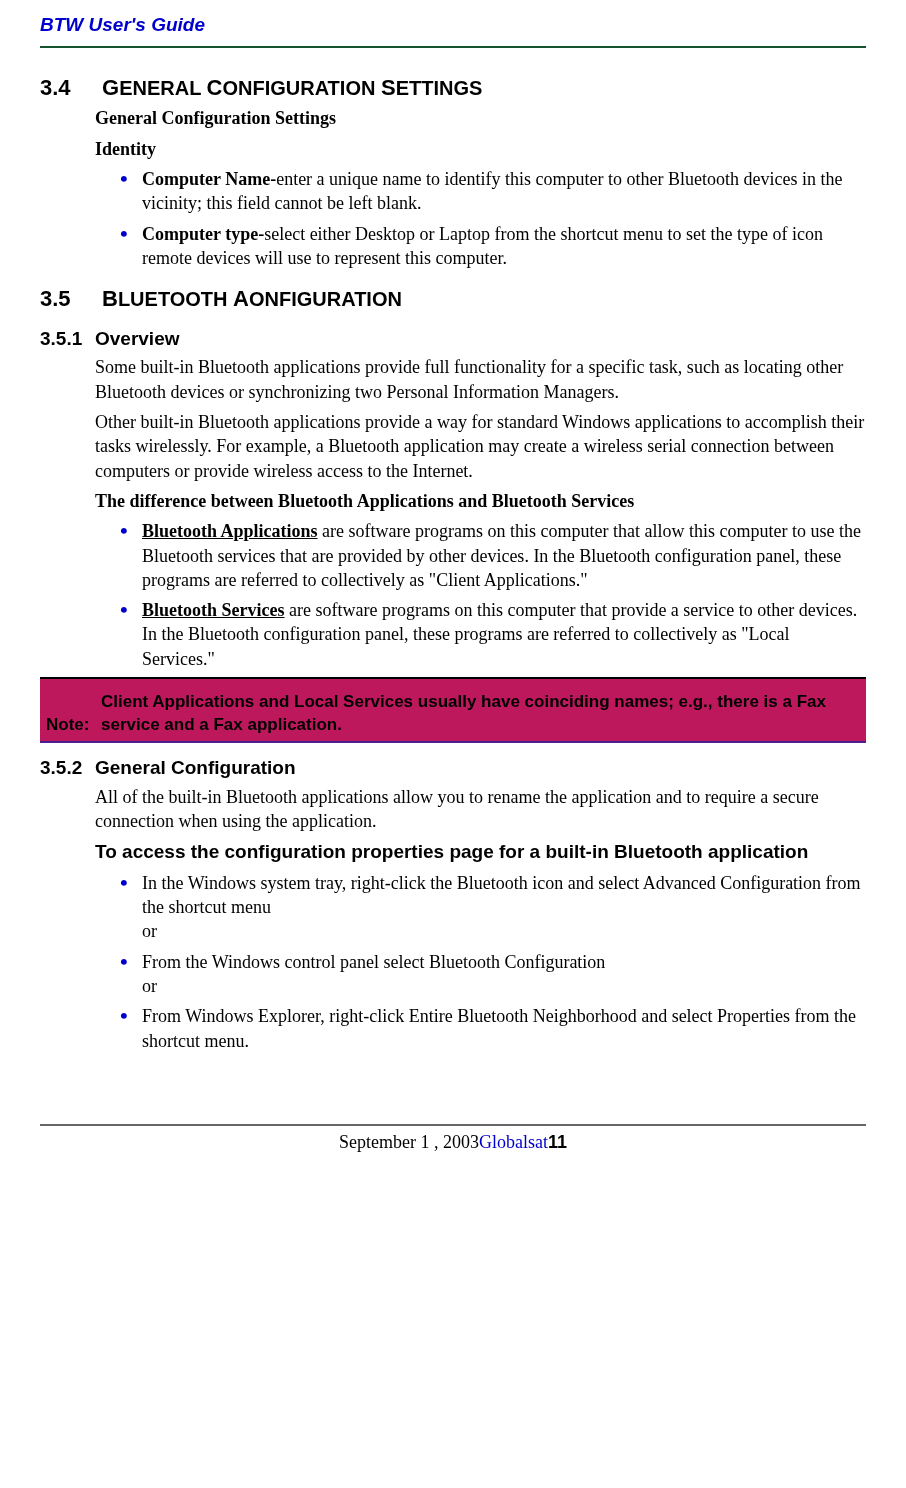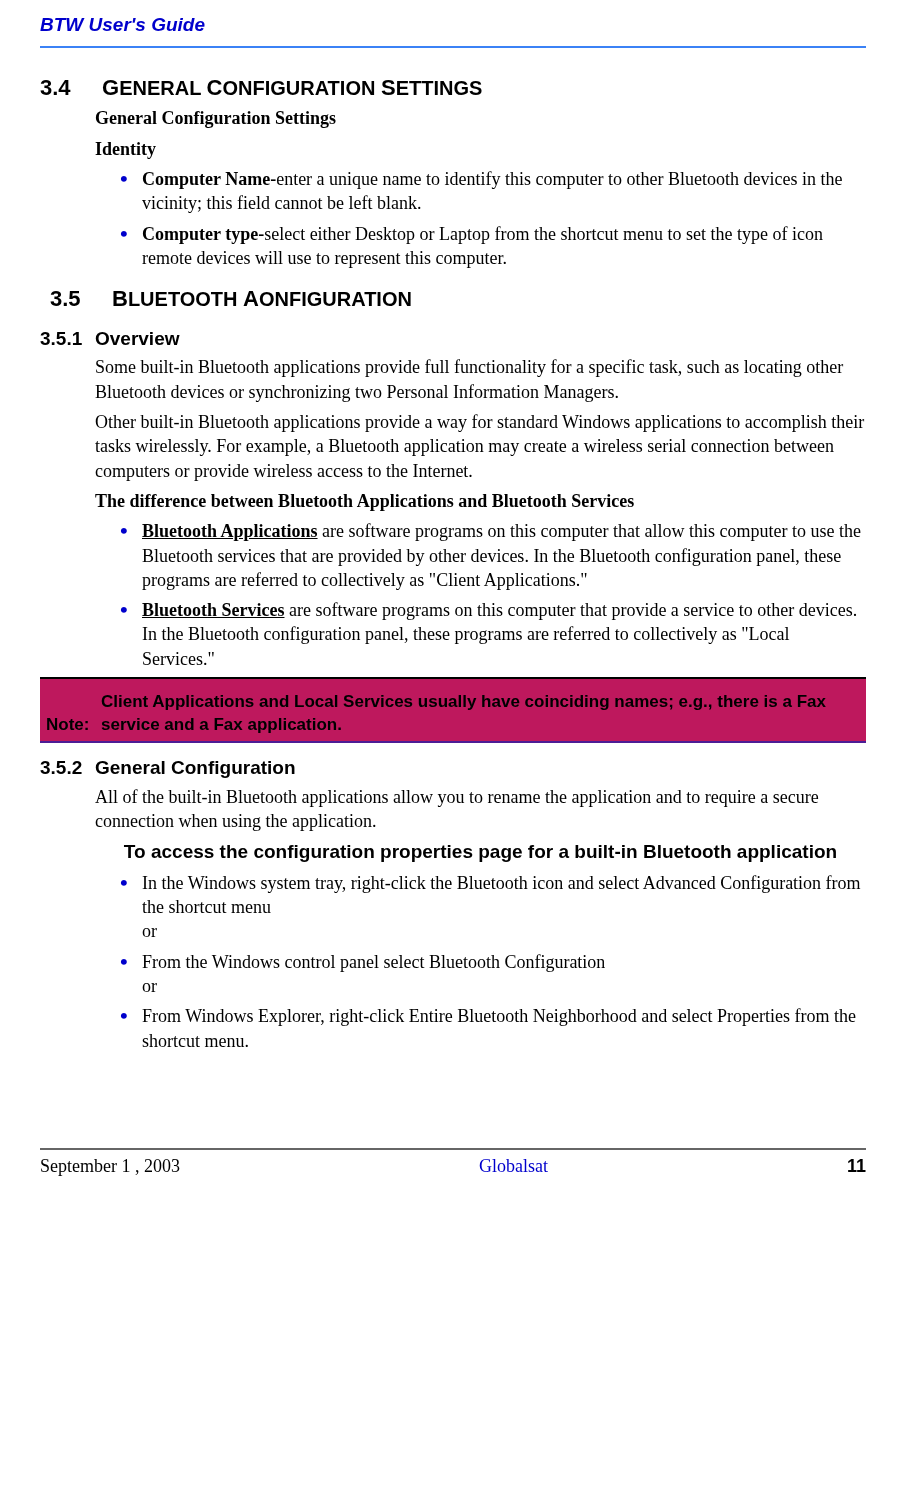--- a/index.html
+++ b/index.html
@@ -10,21 +10,21 @@
       color: #000;
       font-size: 18px;
       line-height: 1.35;
     }
     .header {
       color: #0000CC;
       font-family: Arial, sans-serif;
       font-weight: bold;
       font-size: 19px;
       padding: 12px 0 8px 0;
-      border-bottom: 2px solid #3b82f6;
+      border-bottom: 2px solid #14532d;
       margin-bottom: 25px;
       font-style: italic;
     }
     .section {
       display: flex;
       margin-bottom: 4px;
       gap: 7px;
     }
     .section-num {
       font-family: Arial, sans-serif;
@@ -103,24 +103,24 @@
     .note-label {
       width: 55px;
       flex-shrink: 0;
     }
     .note-text {
       flex: 1;
       margin-top: 8px;
     }
     .footer {
       border-top: 2px solid #666;
-      margin-top: 95px;
+      margin-top: 71px;
       padding-top: 4px;
       display: flex;
-      justify-content: space-between;
+      justify-content: center;
       font-size: 18px;
     }
     .footer-center {
       color: #0000CC;
     }
     .footer-right {
       font-family: Arial, sans-serif;
       font-weight: bold;
     }
     p {
@@ -142,21 +142,21 @@
 
 <div class="content">
   <p class="bold">General Configuration Settings</p>
   <p class="bold">Identity</p>
   <ul>
     <li><span class="bold">Computer Name-</span><span>enter a unique name to identify this computer to other Bluetooth devices in the vicinity; this field cannot be left blank.</span></li>
     <li><span class="bold">Computer type-</span><span>select either Desktop or Laptop from the shortcut menu to set the type of icon remote devices will use to represent this computer.</span></li>
   </ul>
 </div>
 
-<div class="section" style="margin-top:14px;margin-left:10px;">
+<div class="section" style="margin-top:14px;">
   <div class="section-num">3.5</div>
   <div class="section-title"><span class="caps">B</span><span>LUETOOTH </span><span class="caps">A</span><span>ONFIGURATION</span></div>
 </div>
 
 <div class="subsection">
   <div class="subsection-num">3.5.1</div>
   <div class="subsection-title">Overview</div>
 </div>
 
 <div class="content">
@@ -174,21 +174,21 @@
   <div class="note-text">Client Applications and Local Services usually have coinciding names; e.g., there is a Fax service and a Fax application.</div>
 </div>
 
 <div class="subsection">
   <div class="subsection-num">3.5.2</div>
   <div class="subsection-title">General Configuration</div>
 </div>
 
 <div class="content">
   <p>All of the built-in Bluetooth applications allow you to rename the application and to require a secure connection when using the application.</p>
-  <p class="arial-bold" style="font-size:19px;text-align:center;">To access the configuration properties page for a built-in Bluetooth application</p>
+  <p class="arial-bold" style="font-size:19px;">To access the configuration properties page for a built-in Bluetooth application</p>
   <ul>
     <li><span>In the Windows system tray, right-click the Bluetooth icon and select Advanced Configuration from the shortcut menu</span><br><span>or</span></li>
     <li><span>From the Windows control panel select Bluetooth Configuration</span><br><span>or</span></li>
     <li><span>From Windows Explorer, right-click Entire Bluetooth Neighborhood and select Properties from the shortcut menu.</span></li>
   </ul>
 </div>
 
 <div class="footer">
   <div>September 1 , 2003</div>
   <div class="footer-center">Globalsat</div>

